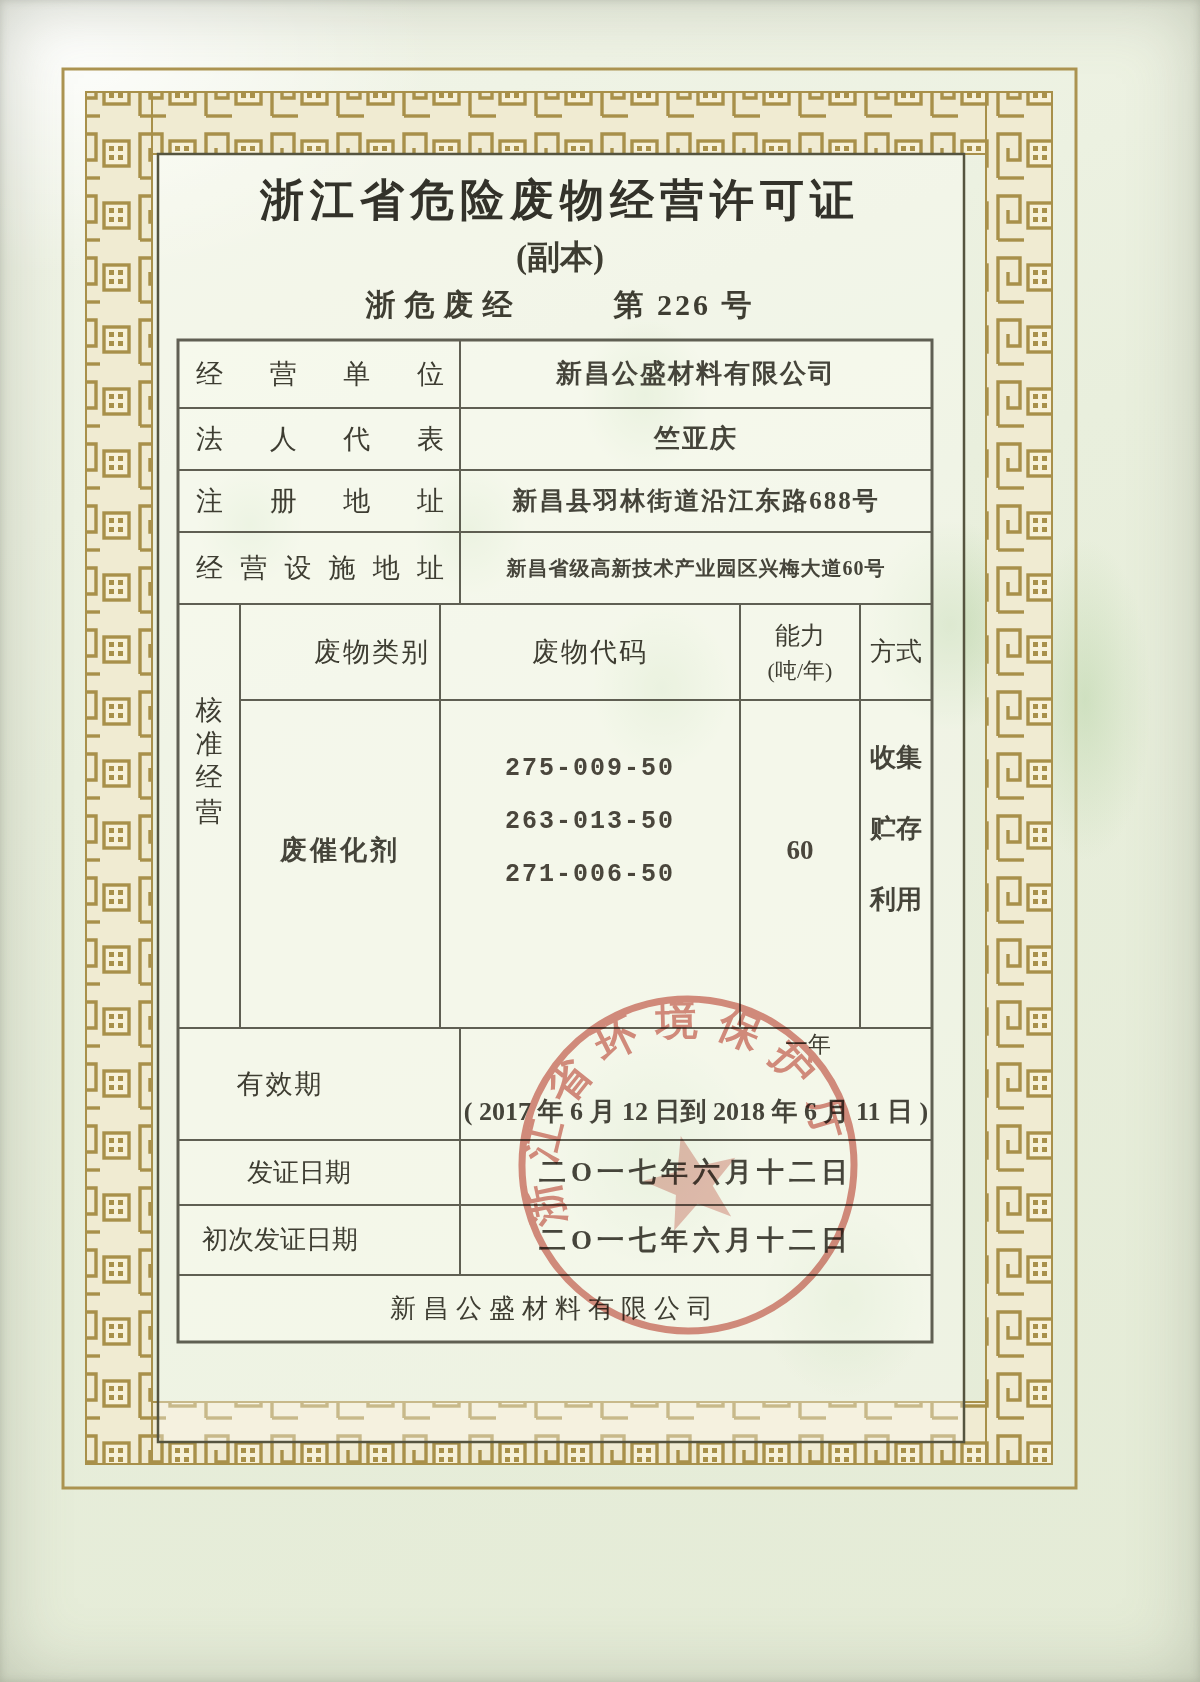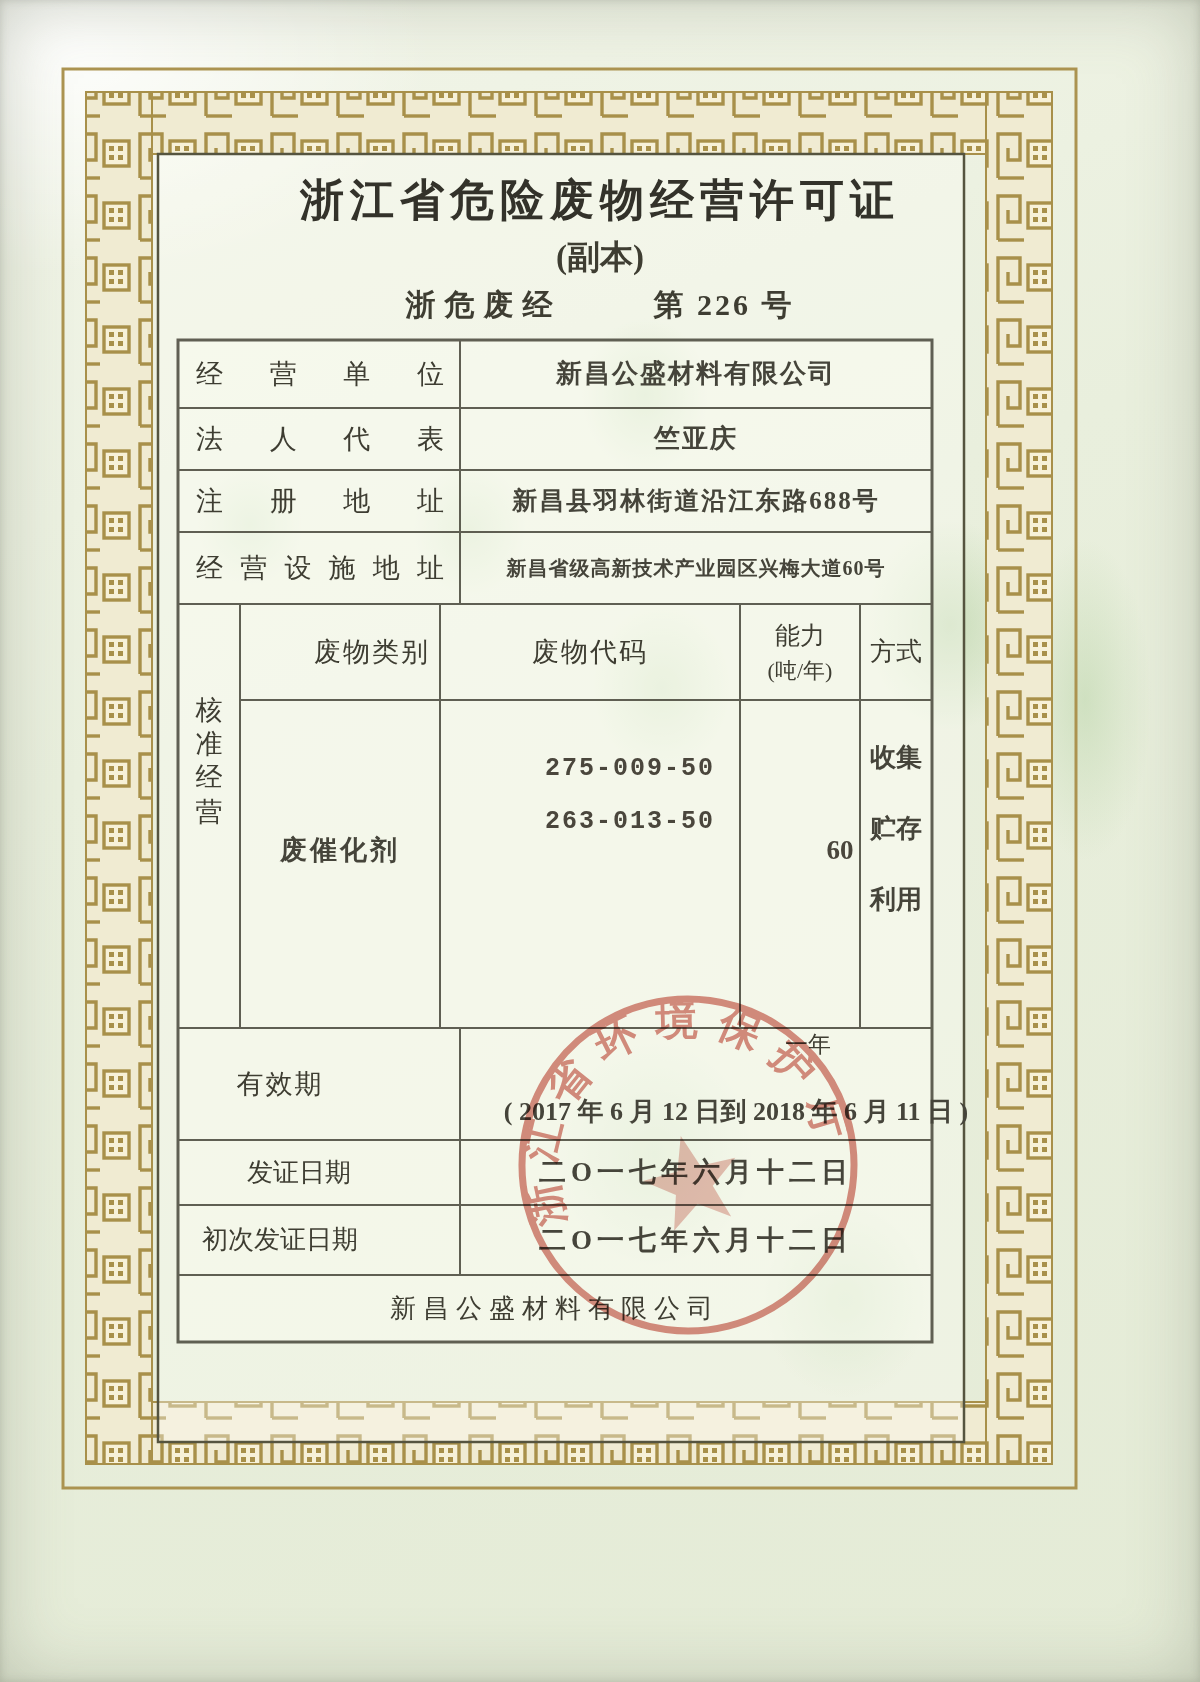--- a/index.html
+++ b/index.html
@@ -16,21 +16,21 @@
       radial-gradient(120px 150px at 950px 625px, rgba(157,196,137,.40), rgba(157,196,137,0) 70%),
       radial-gradient(100px 120px at 662px 688px, rgba(157,196,137,.35), rgba(157,196,137,0) 70%),
       radial-gradient(80px 95px at 470px 530px, rgba(157,196,137,.30), rgba(157,196,137,0) 70%),
       radial-gradient(95px 230px at 1085px 700px, rgba(157,196,137,.33), rgba(157,196,137,0) 70%),
       radial-gradient(140px 160px at 655px 1155px, rgba(150,195,135,.30), rgba(150,195,135,0) 70%),
       radial-gradient(120px 140px at 845px 1300px, rgba(150,195,135,.28), rgba(150,195,135,0) 70%),
       radial-gradient(75px 85px at 250px 525px, rgba(150,195,135,.26), rgba(150,195,135,0) 70%);}
   .t{position:absolute;}
   .ctr{text-align:center;}
   .just{text-align:justify;text-align-last:justify;}
-  .b{font-weight:bold;margin-left:40px;}
+  .b{font-weight:bold;}
   .val{font-weight:bold;color:#45443a;letter-spacing:2px;}
   .seal-svg{mix-blend-mode:multiply;opacity:.62;}
 </style>
 </head>
 <body>
 
 <div class="page">
 
   <div class="blobs"></div>
 
@@ -114,20 +114,21 @@
       <span style="font-size:25px;">能力</span>
       <span style="font-size:22px;">(吨/年)</span>
     </div>
     <div class="t ctr" style="left:860px;top:604px;width:72px;height:96px;line-height:96px;font-size:26px;">方式</div>
 
     <div class="t ctr" style="left:240px;top:700px;width:200px;height:300px;line-height:300px;font-size:27px;font-weight:600;letter-spacing:3px;color:#45443a;">废催化剂</div>
 
     <div class="t ctr b" style="left:440px;top:742px;width:300px;font-size:25px;letter-spacing:2px;line-height:53px;color:#4a463c;font-family:Liberation Mono, monospace;">
       <div>275-009-50</div>
       <div>263-013-50</div>
+      <div>271-006-50</div>
     </div>
 
     <div class="t ctr b" style="left:740px;top:700px;width:120px;height:300px;line-height:300px;font-size:27px;color:#4a463c;">60</div>
 
     <div class="t" style="left:860px;top:740px;width:72px;display:flex;flex-direction:column;align-items:center;gap:36px;font-size:26px;font-weight:600;color:#45443a;">
       <span>收集</span>
       <span>贮存</span>
       <span>利用</span>
     </div>
 

